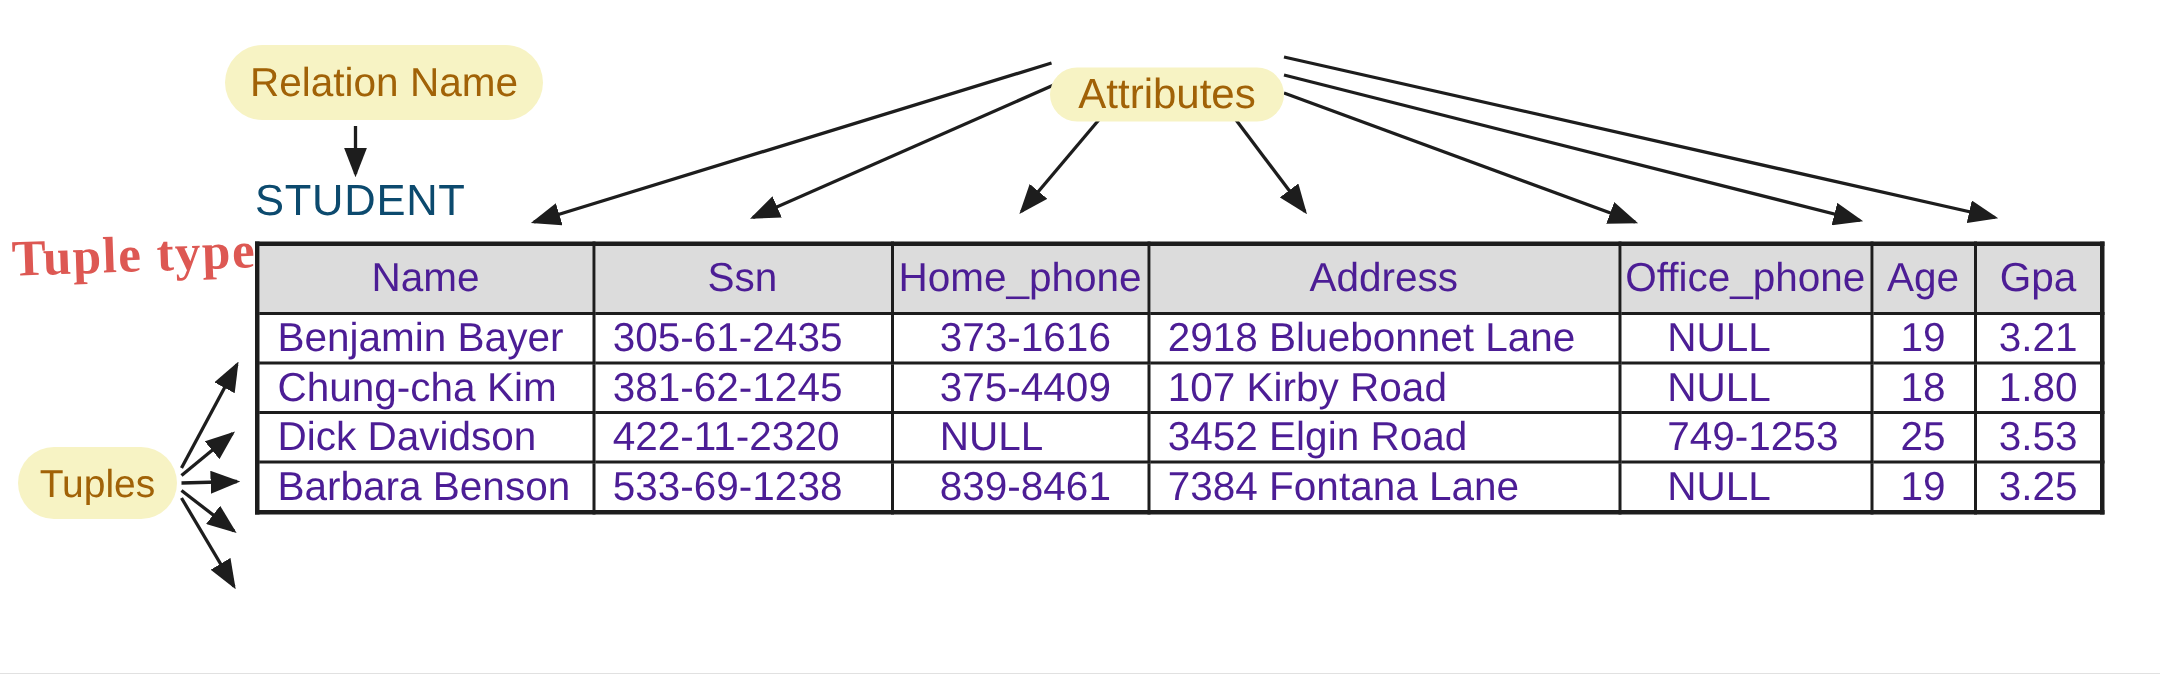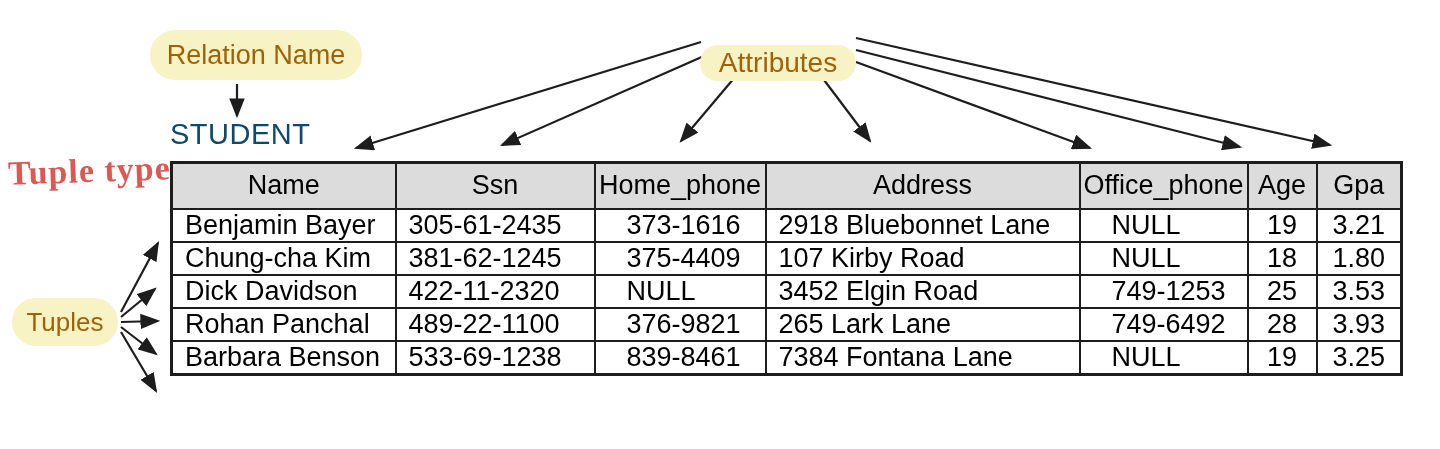--- a/index.html
+++ b/index.html
@@ -29,21 +29,21 @@
   }
   .tuple-type{
     position:absolute;left:8px;top:154px;font-size:34px;line-height:1;
     color:var(--red);font-family:cursive;font-weight:bold;
     transform:rotate(-2deg);letter-spacing:1px;
   }
 
   table.relation{
     position:absolute;left:170px;top:161px;width:1230px;
     border-collapse:collapse;table-layout:fixed;
-    font-size:27px;color:#000000;background:#fff;
+    font-size:27px;color:#4c1d95;background:#fff;
     border:3px solid var(--line);
   }
   table.relation th,table.relation td{
     border:2px solid var(--line);white-space:nowrap;overflow:hidden;
   }
   table.relation th{
     background:var(--header-bg);font-weight:normal;text-align:center;
     height:46px;padding:0 1px;
   }
   table.relation td{height:28px;padding:0 4px 0 12px;text-align:left;}
@@ -140,29 +140,20 @@
         <tr>
           <td class="c0">Dick Davidson</td>
           <td class="c1">422-11-2320</td>
           <td class="c2">NULL</td>
           <td class="c3">3452 Elgin Road</td>
           <td class="c4">749-1253</td>
           <td class="c5">25</td>
           <td class="c6">3.53</td>
         </tr>
         <tr>
-          <td class="c0">Rohan Panchal</td>
-          <td class="c1">489-22-1100</td>
-          <td class="c2">376-9821</td>
-          <td class="c3">265 Lark Lane</td>
-          <td class="c4">749-6492</td>
-          <td class="c5">28</td>
-          <td class="c6">3.93</td>
-        </tr>
-        <tr>
           <td class="c0">Barbara Benson</td>
           <td class="c1">533-69-1238</td>
           <td class="c2">839-8461</td>
           <td class="c3">7384 Fontana Lane</td>
           <td class="c4">NULL</td>
           <td class="c5">19</td>
           <td class="c6">3.25</td>
         </tr>
       </tbody>
   </table>

